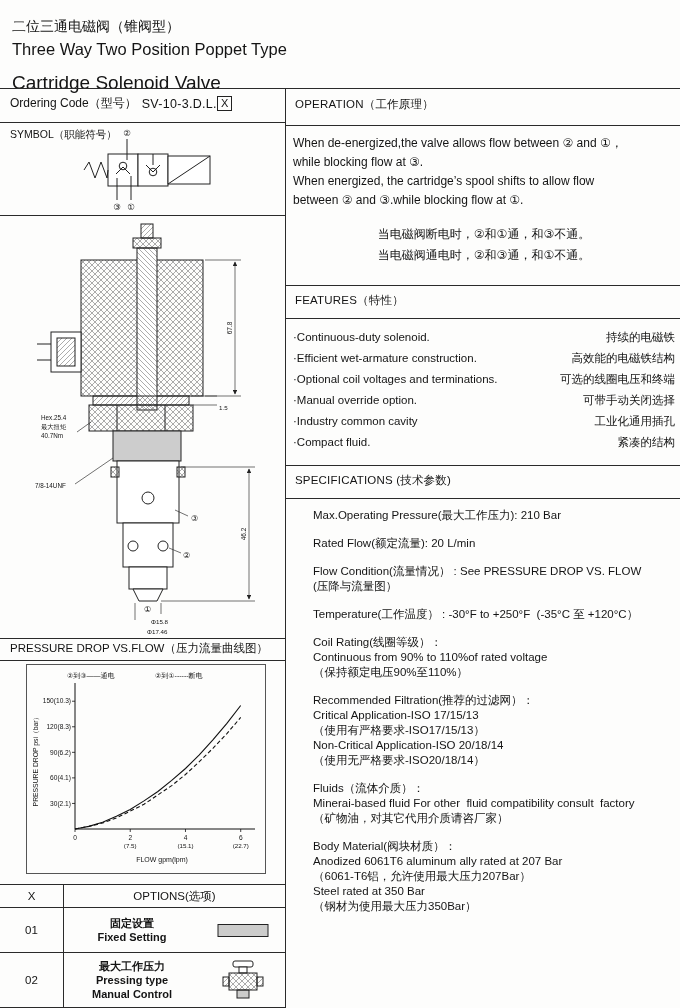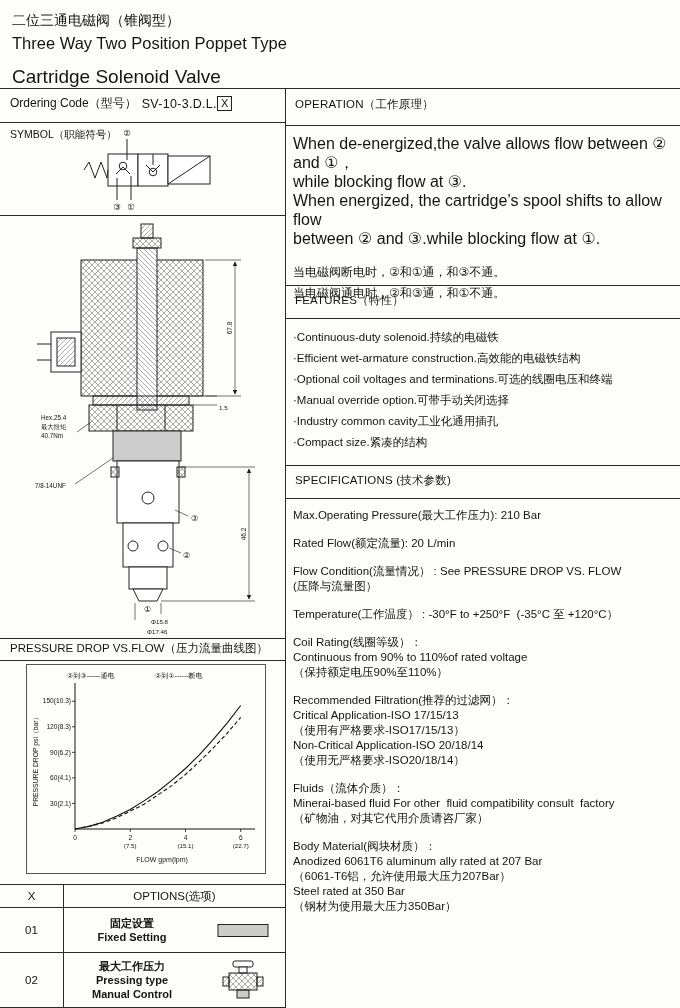--- a/index.html
+++ b/index.html
@@ -1,24 +1,24 @@
 <!DOCTYPE html>
 <html><head>
 <meta charset="utf-8">
 <style>
   html,body{margin:0;padding:0;}
   body{width:680px;height:1008px;position:relative;background:#fdfdfc;color:#141414;
        font-family:"Liberation Sans","DejaVu Sans",sans-serif;overflow:hidden;}
   .abs{position:absolute;}
   .line{position:absolute;background:#2a2a2a;}
   .hdr{font-size:11.5px;letter-spacing:.2px;text-align:center;}
-  .op-line{font-size:16px;line-height:19px;white-space:pre-wrap;}
-  .op-line-cn{font-size:12px;line-height:21px;white-space:pre-wrap;}
-  .feat-row{display:flex;justify-content:flex-start;font-size:11.5px;line-height:21px;}
-  .spec-group{margin-bottom:13px;}
+  .op-line{font-size:12px;line-height:19px;white-space:pre-wrap;}
+  .op-line-cn{font-size:12px;line-height:21px;white-space:pre-wrap;text-align:center;}
+  .feat-row{display:flex;justify-content:space-between;font-size:11.5px;line-height:21px;}
+  .spec-group{margin-bottom:13px;margin-left:20px;}
   .spec-line{font-size:11.5px;line-height:15px;white-space:pre-wrap;}
   .cell{display:flex;align-items:center;justify-content:center;font-size:11.5px;}
   .cell.col{flex-direction:column;line-height:14px;font-size:11px;text-align:center;font-weight:bold;}
   .bt{border-top:1px solid #2a2a2a;}
   .br{border-right:1px solid #2a2a2a;}
   svg text{font-family:"Liberation Sans","DejaVu Sans",sans-serif;fill:#141414;}
   .part{stroke:#222;stroke-width:1;}
   .dim{stroke:#333;stroke-width:.7;fill:none;}
   .sym{stroke:#222;stroke-width:1;fill:none;}
   .symr{stroke:#222;stroke-width:1;fill:#fff;}
@@ -39,21 +39,21 @@
     </pattern>
     <pattern id="thread" width="4" height="6" patternUnits="userSpaceOnUse">
       <path d="M1,0 L1,6 M3,0 L3,6" stroke="#555" stroke-width="0.6"></path>
     </pattern>
     <marker id="arr" viewBox="0 0 8 8" refX="7" refY="4" markerWidth="7" markerHeight="7" orient="auto-start-reverse">
       <path d="M0,0 L8,4 L0,8 Z" fill="#222"></path>
     </marker>
   </defs>
 </svg>
 
-<div class="abs" style="left:12px;top:12px">
+<div class="abs" style="left:12px;top:18px">
   <div style="font-size:14px">二位三通电磁阀（锥阀型）</div>
   <div style="font-size:16.5px;margin-top:4px">Three Way Two Position Poppet Type</div>
   <div style="font-size:19px;margin-top:13px">Cartridge Solenoid Valve</div>
 </div>
 
 <div class="line" style="left:0;top:88px;width:680px;height:1px"></div>
 <div class="line" style="left:285px;top:88px;width:1px;height:920px"></div>
 <div class="line" style="left:0;top:122px;width:285px;height:1px"></div>
 <div class="line" style="left:0;top:215px;width:285px;height:1px"></div>
 <div class="line" style="left:0;top:638px;width:285px;height:1px"></div>
@@ -255,21 +255,21 @@
     </div>
     <div class="feat-row">
       <span>·Manual override option.</span>
       <span>可带手动关闭选择</span>
     </div>
     <div class="feat-row">
       <span>·Industry common cavity</span>
       <span>工业化通用插孔</span>
     </div>
     <div class="feat-row">
-      <span>·Compact size.</span>
+      <span>·Compact fluid.</span>
       <span>紧凑的结构</span>
     </div>
   </div>
 
 <div class="abs hdr" style="left:295px;top:473px">SPECIFICATIONS (技术参数)</div>
 <div class="abs" style="left:293px;top:508px;width:385px">
     <div class="spec-group">
       <div class="spec-line">Max.Operating Pressure(最大工作压力): 210 Bar</div>
     </div>
     <div class="spec-group">

